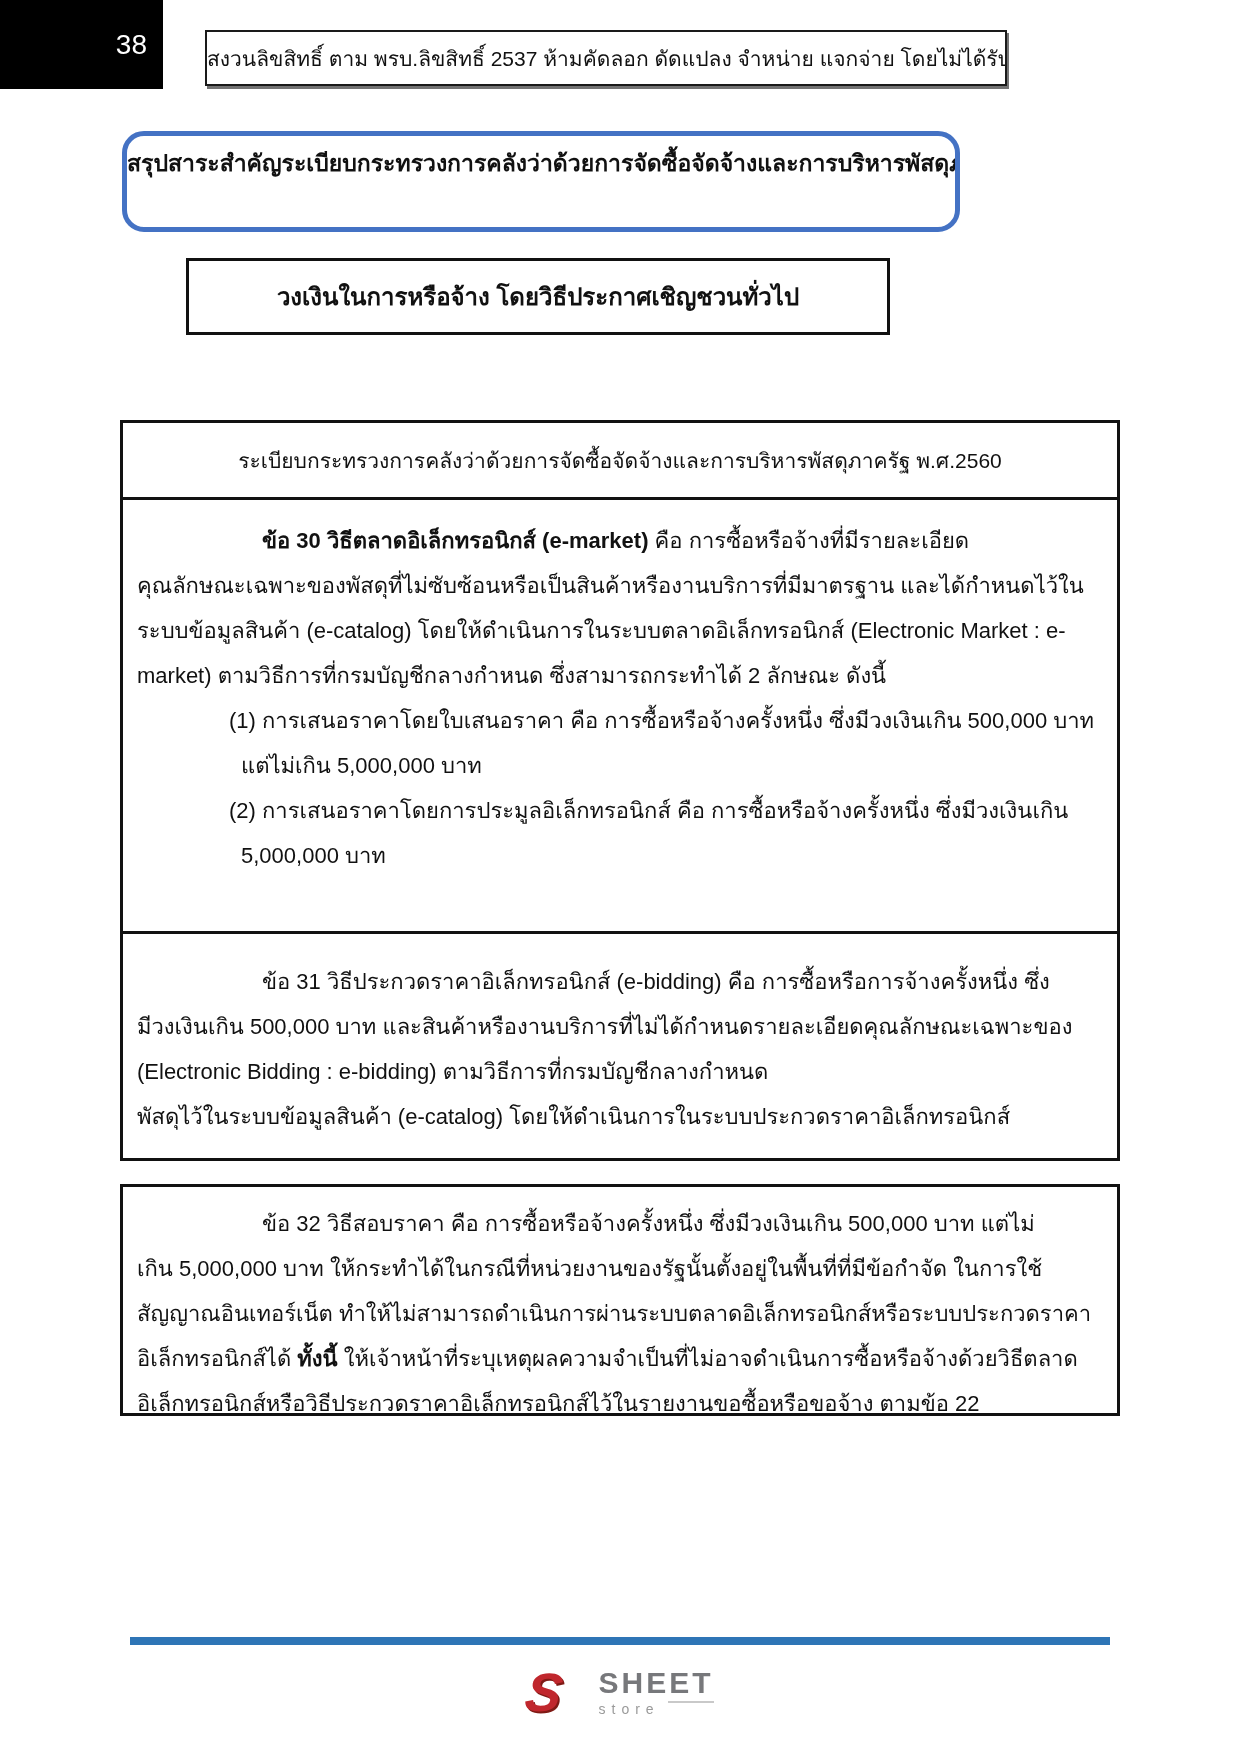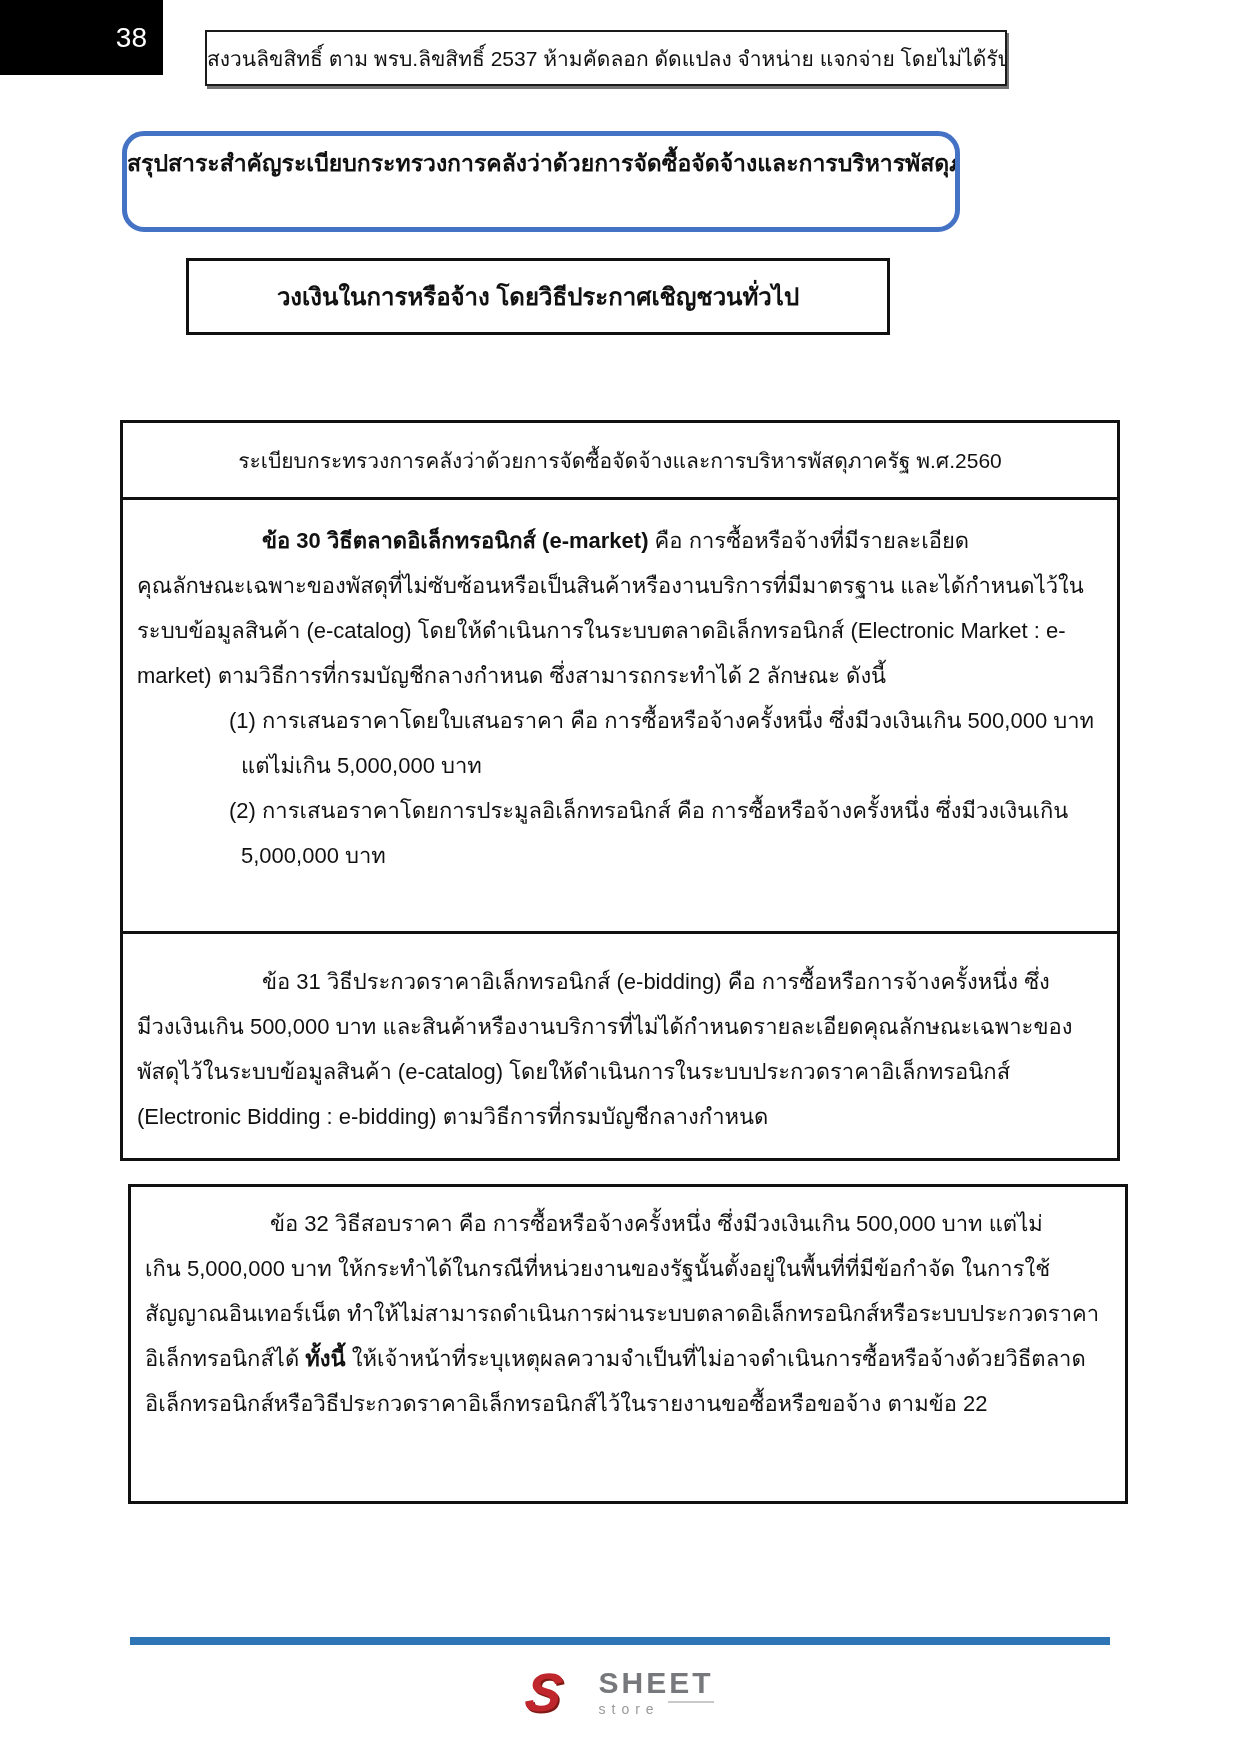--- a/index.html
+++ b/index.html
@@ -5,21 +5,21 @@
   html,body { margin:0; padding:0; background:#ffffff; }
   .page {
     position:relative; width:1240px; height:1755px; margin:0 auto;
     background:#ffffff; overflow:hidden;
     font-family:"Liberation Sans", sans-serif; color:#111;
   }
   .line { white-space:nowrap; overflow:hidden; }
 
   
   .pagenum-box {
-    position:absolute; left:0; top:38; width:163px; height:75px;
+    position:absolute; left:0; top:38; width:163px; height:89px;
     background:#000; color:#fff; font-size:28px;
     display:flex; align-items:center; justify-content:flex-end;
     padding-right:16px; box-sizing:border-box;
   }
   .copyright-box {
     position:absolute; left:205px; top:30px; width:802px; height:56px;
     border:2px solid #1a1a1a; box-shadow:2px 3px 0 rgba(0,0,0,0.55);
     display:flex; align-items:center; justify-content:center;
     font-size:21px; box-sizing:border-box; background:#fff;
   }
@@ -48,21 +48,21 @@
   }
 
   
   .clause {
     position:absolute; left:120px; width:1000px;
     border:3px solid #111; box-sizing:border-box; background:#fff;
     font-size:22px; line-height:45px; padding:0 12px 0 14px;
   }
   .clause-30 { top:497px; height:476px; padding-top:18px; }
   .clause-31 { top:931px; height:230px; padding-top:25px; }
-  .clause-32 { top:1184px; height:320px; padding-top:14px;margin-left:8px; }
+  .clause-32 { top:1184px; height:232px; padding-top:14px; }
   .ind-lead { padding-left:125px; }
   .ind-item { padding-left:92px; }
   .ind-sub  { padding-left:104px; }
   .b { font-weight:bold; }
   .emph { font-weight:bold; }
 
   
   .footer-bar {
     position:absolute; left:130px; top:1637px; width:980px; height:8px;
     background:#2e75b6;
@@ -114,22 +114,22 @@
     <div class="line">market) ตามวิธีการที่กรมบัญชีกลางกำหนด  ซึ่งสามารถกระทำได้ 2 ลักษณะ ดังนี้</div>
     <div class="line ind-item">(1) การเสนอราคาโดยใบเสนอราคา คือ การซื้อหรือจ้างครั้งหนึ่ง ซึ่งมีวงเงินเกิน  500,000 บาท</div>
     <div class="line ind-sub">แต่ไม่เกิน 5,000,000 บาท</div>
     <div class="line ind-item">(2) การเสนอราคาโดยการประมูลอิเล็กทรอนิกส์ คือ การซื้อหรือจ้างครั้งหนึ่ง ซึ่งมีวงเงินเกิน</div>
     <div class="line ind-sub">5,000,000 บาท</div>
   </div>
 
   <div class="clause clause-31">
     <div class="line ind-lead">ข้อ 31 วิธีประกวดราคาอิเล็กทรอนิกส์ (e-bidding) คือ การซื้อหรือการจ้างครั้งหนึ่ง  ซึ่ง</div>
     <div class="line">มีวงเงินเกิน 500,000 บาท และสินค้าหรืองานบริการที่ไม่ได้กำหนดรายละเอียดคุณลักษณะเฉพาะของ</div>
+    <div class="line">(Electronic Bidding : e-bidding) ตามวิธีการที่กรมบัญชีกลางกำหนด</div>
     <div class="line">พัสดุไว้ในระบบข้อมูลสินค้า (e-catalog) โดยให้ดำเนินการในระบบประกวดราคาอิเล็กทรอนิกส์</div>
-    <div class="line">(Electronic Bidding : e-bidding) ตามวิธีการที่กรมบัญชีกลางกำหนด</div>
   </div>
 
   <div class="clause clause-32">
     <div class="line ind-lead">ข้อ 32 วิธีสอบราคา คือ การซื้อหรือจ้างครั้งหนึ่ง ซึ่งมีวงเงินเกิน 500,000 บาท แต่ไม่</div>
     <div class="line">เกิน 5,000,000 บาท ให้กระทำได้ในกรณีที่หน่วยงานของรัฐนั้นตั้งอยู่ในพื้นที่ที่มีข้อกำจัด ในการใช้</div>
     <div class="line">สัญญาณอินเทอร์เน็ต ทำให้ไม่สามารถดำเนินการผ่านระบบตลาดอิเล็กทรอนิกส์หรือระบบประกวดราคา</div>
     <div class="line">
       <span>อิเล็กทรอนิกส์ได้ </span><span class="emph">ทั้งนี้</span><span> ให้เจ้าหน้าที่ระบุเหตุผลความจำเป็นที่ไม่อาจดำเนินการซื้อหรือจ้างด้วยวิธีตลาด</span>
     </div>
     <div class="line">อิเล็กทรอนิกส์หรือวิธีประกวดราคาอิเล็กทรอนิกส์ไว้ในรายงานขอซื้อหรือขอจ้าง ตามข้อ 22</div>

